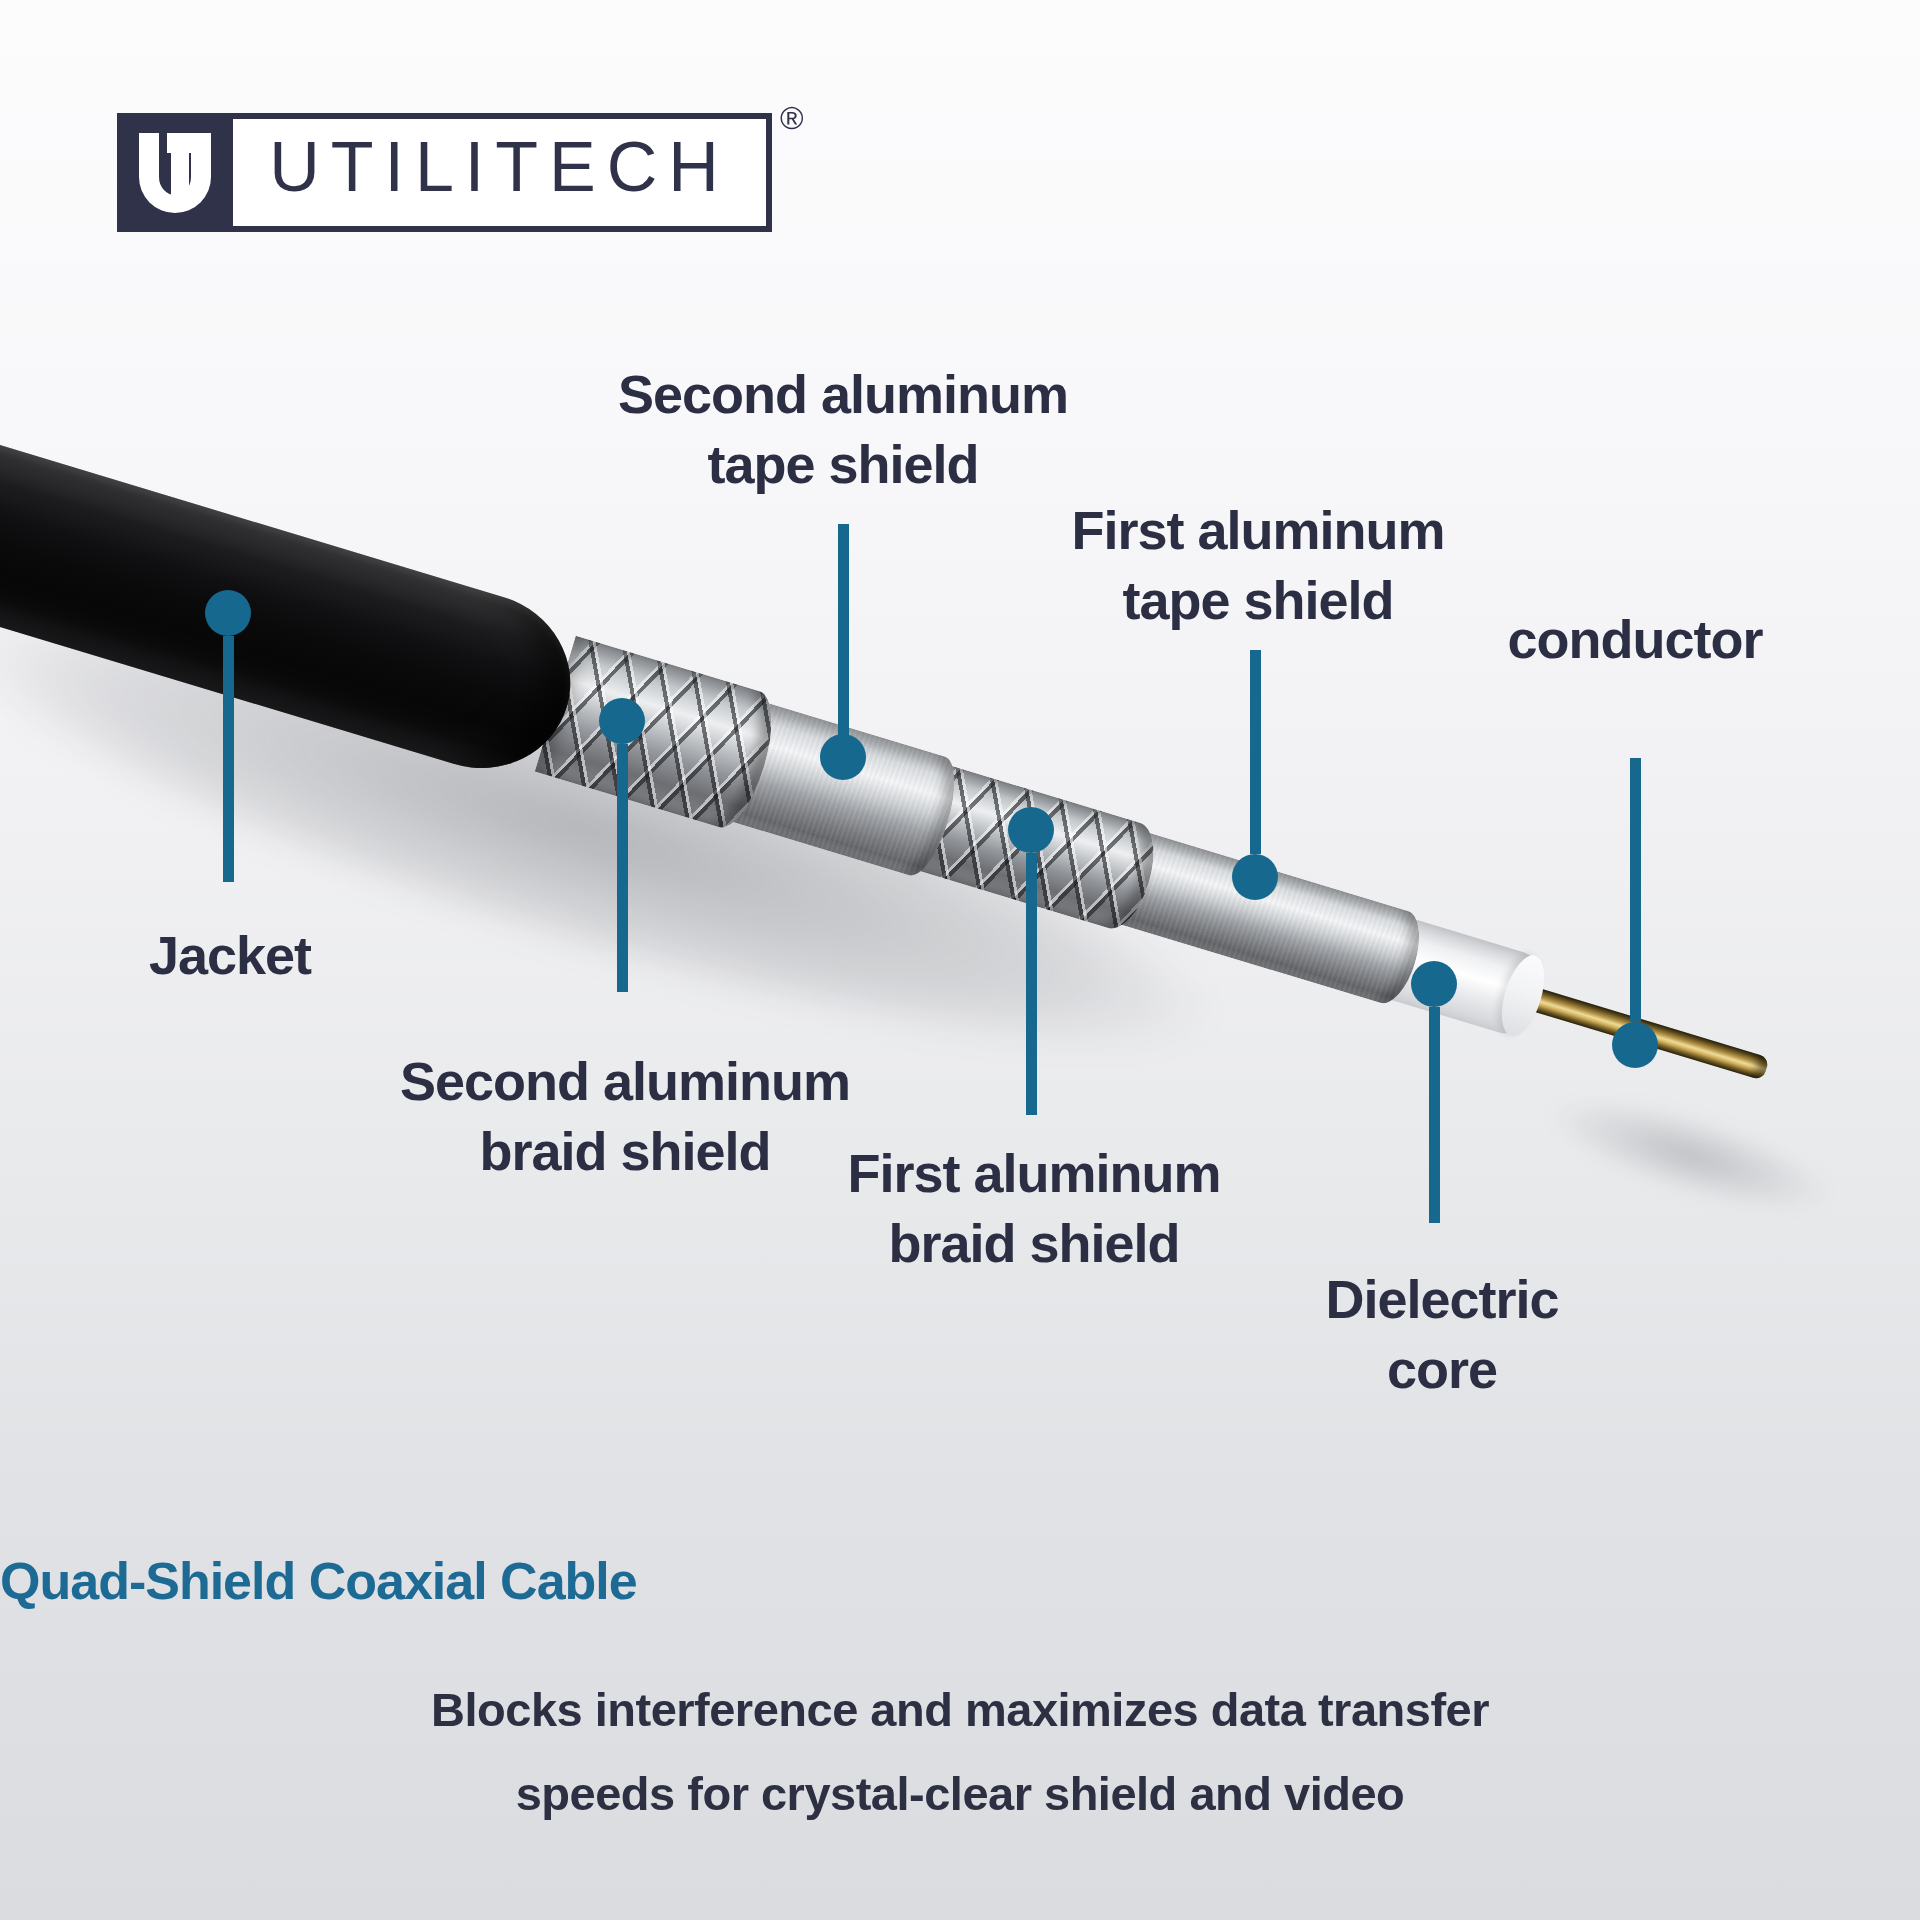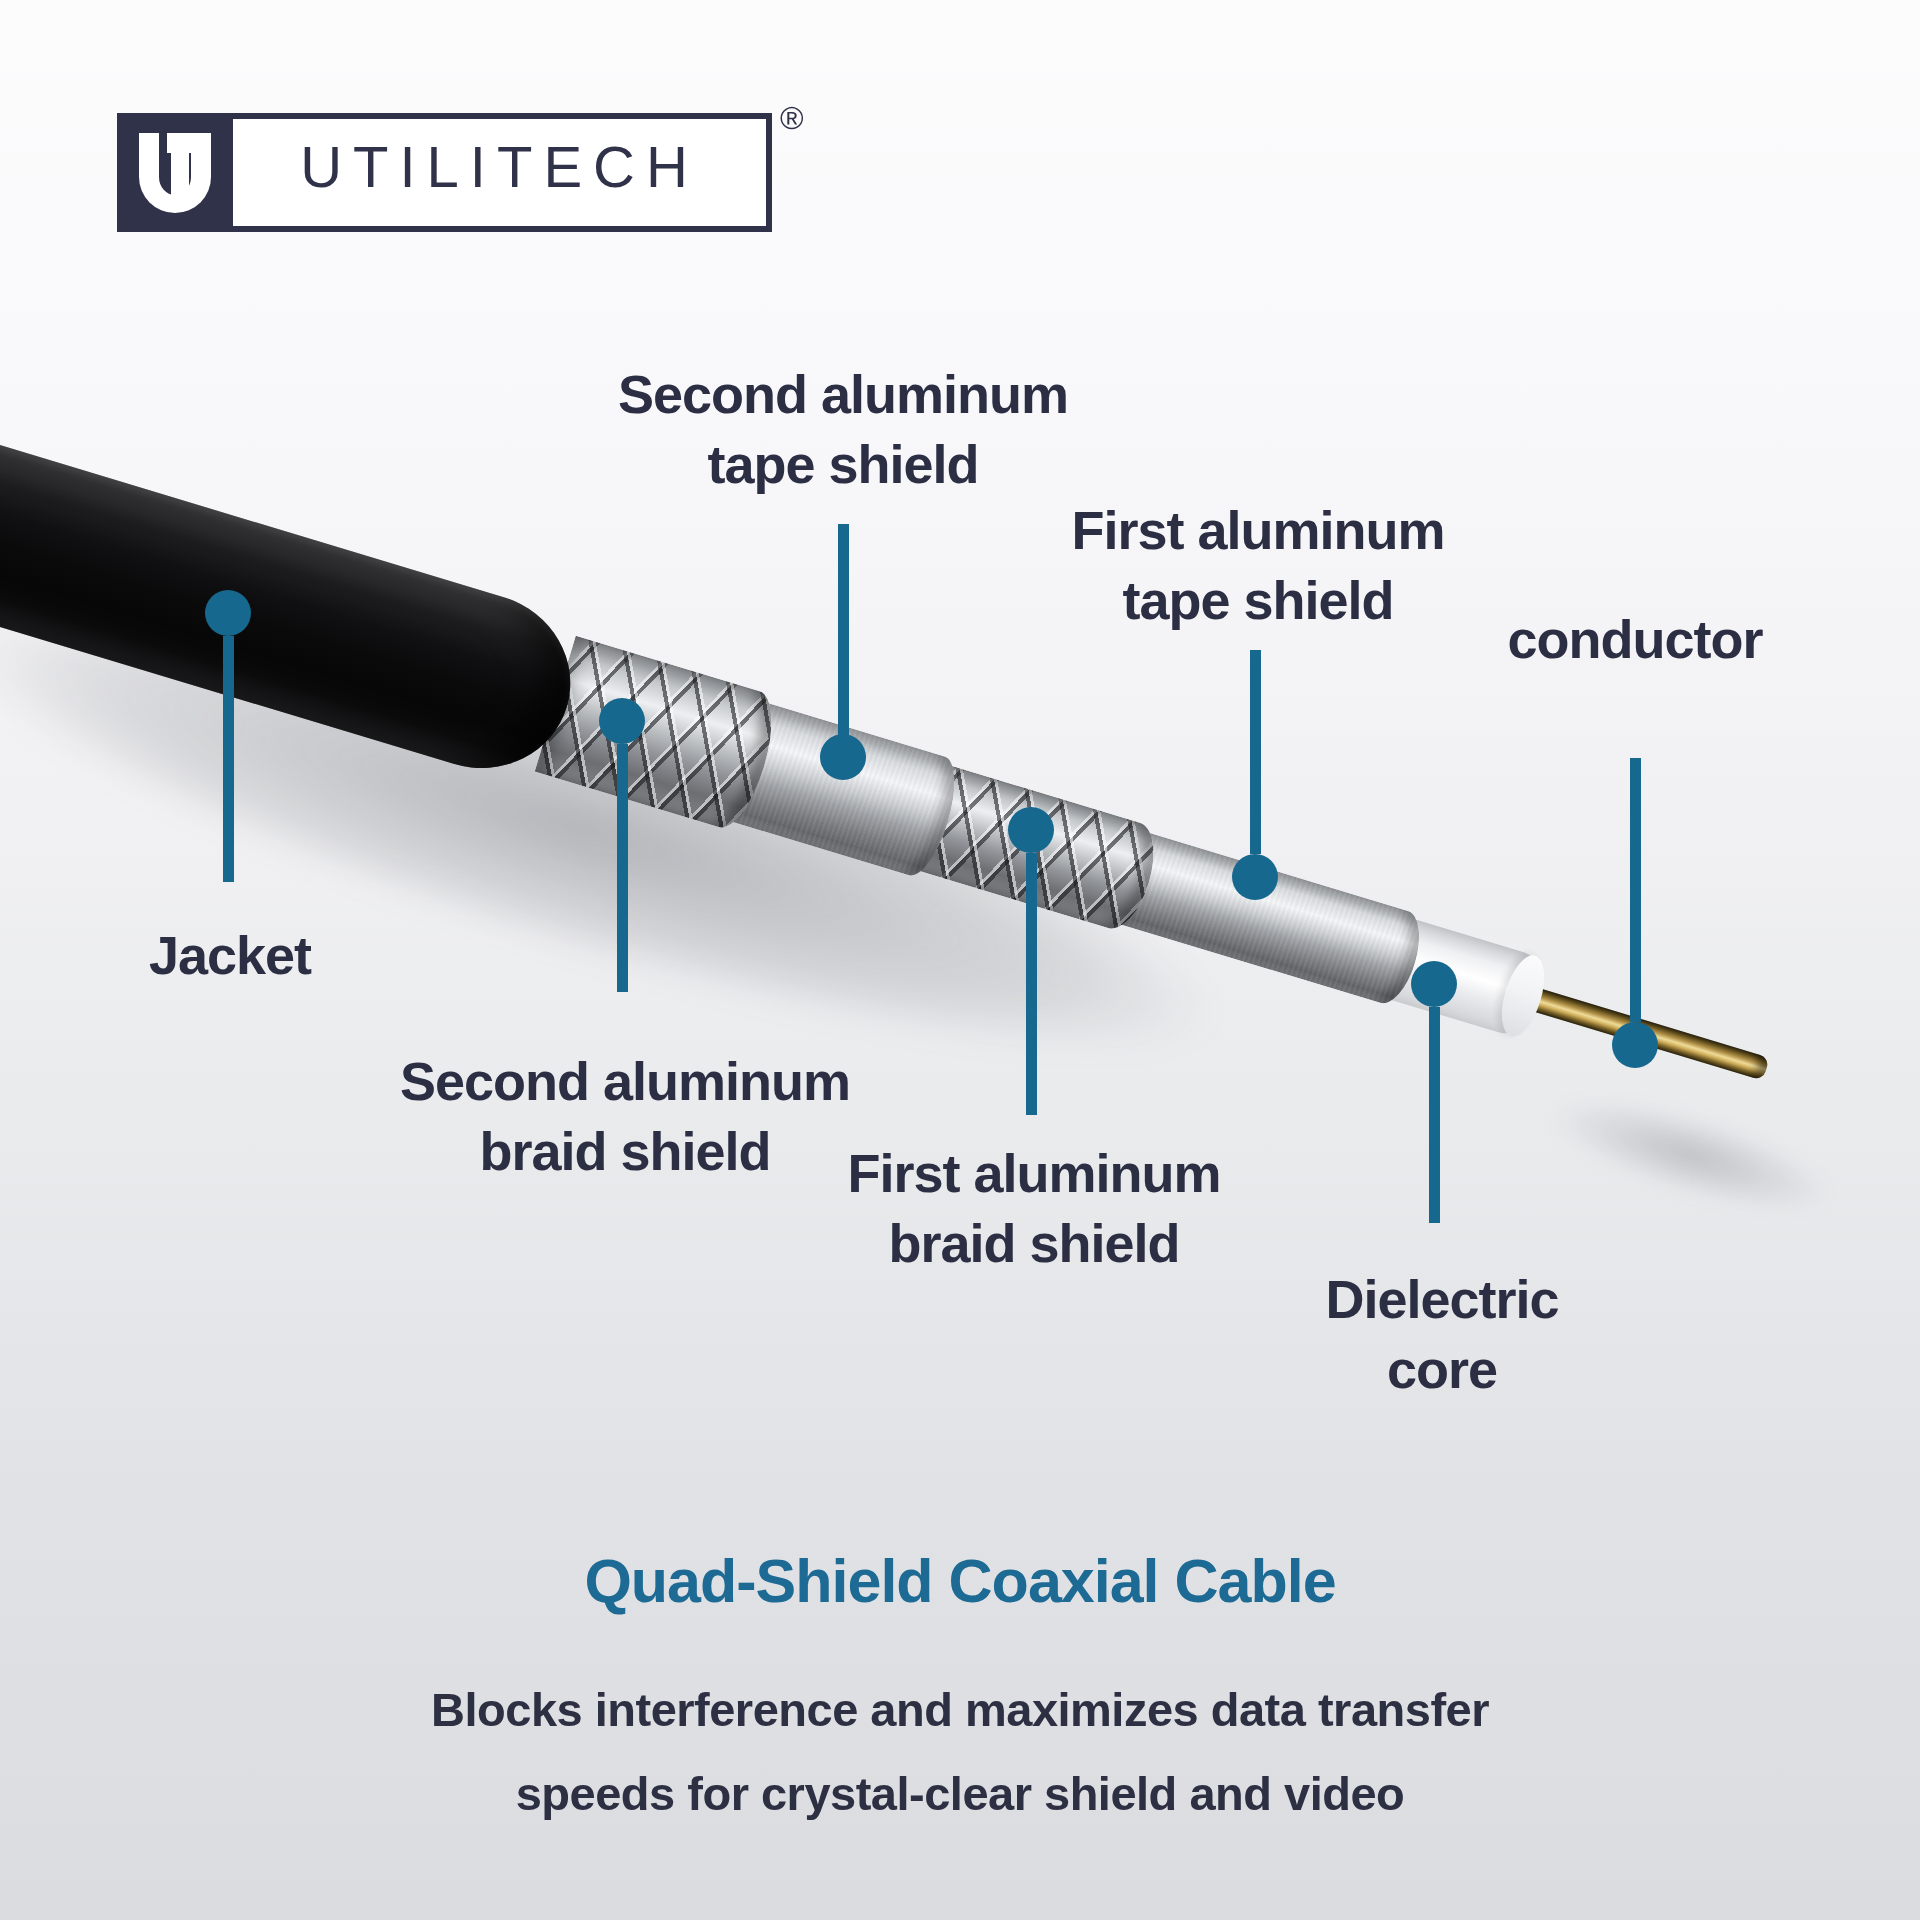--- a/index.html
+++ b/index.html
@@ -24,21 +24,21 @@
   .logo{position:absolute;left:117px;top:113px;width:655px;height:119px;z-index:40;}
   .logo-box{position:absolute;inset:0;border:6px solid var(--brand);background:#fff;}
   .logo-square{position:absolute;left:0;top:0;width:116px;height:119px;background:var(--brand);}
   .mono-u{position:absolute;left:22px;top:20px;width:72px;height:80px;
     border:0 solid #fff;border-left-width:20px;border-right-width:20px;border-bottom-width:18px;
     border-radius:0 0 36px 36px;}
   .mono-bar{position:absolute;left:50px;top:20px;width:44px;height:20px;background:#fff;}
   .mono-stem{position:absolute;left:54px;top:40px;width:18px;height:42px;background:#fff;}
   .logo-text{position:absolute;left:116px;top:0;width:533px;height:107px;
     display:flex;align-items:center;justify-content:center;
-    font-size:58px;font-weight:400;letter-spacing:11px;color:var(--brand);white-space:nowrap;}
+    font-size:70px;font-weight:400;letter-spacing:11px;color:var(--brand);white-space:nowrap;}
   .reg-mark{position:absolute;left:780px;top:100px;font-size:32px;color:var(--brand);z-index:40;}
 
   
   .cable-shadow{position:absolute;left:-150px;top:700px;width:2000px;height:420px;
     transform:rotate(16.8deg);
     background:radial-gradient(ellipse 46% 40% at 36% 50%,rgba(96,99,106,.42),rgba(96,99,106,.16) 55%,rgba(96,99,106,0) 72%);
     filter:blur(14px);z-index:1;}
   .tip-shadow{position:absolute;left:1480px;top:1100px;width:420px;height:110px;
     transform:rotate(16.8deg);
     background:radial-gradient(ellipse 50% 50% at 50% 50%,rgba(96,99,106,.30),rgba(96,99,106,0) 70%);
@@ -112,22 +112,22 @@
 
   #co-first-braid  .callout-label{left:1034px;top:1138px;}
   #co-first-braid  .callout-line{left:1026px;top:853px;height:262px;}
   #co-first-braid  .callout-dot{left:1008px;top:807px;}
 
   #co-dielectric   .callout-label{left:1442px;top:1264px;}
   #co-dielectric   .callout-line{left:1429px;top:1007px;height:216px;}
   #co-dielectric   .callout-dot{left:1411px;top:961px;}
 
   
-  .product-title{position:absolute;left:0;right:0;top:1538px;text-align:center;
-    font-size:61px;line-height:86px;font-weight:700;letter-spacing:-1px;
+  .product-title{position:absolute;left:0;right:0;top:1538px;text-align:left;
+    font-size:52px;line-height:86px;font-weight:700;letter-spacing:-1px;
     color:var(--title);z-index:30;}
   .product-desc{position:absolute;left:0;right:0;top:1668px;text-align:center;
     font-size:47px;line-height:84px;font-weight:700;letter-spacing:-0.5px;
     color:var(--desc);z-index:30;}
 </style>
 </head>
 <body>
 
 <div class="stage">
 

